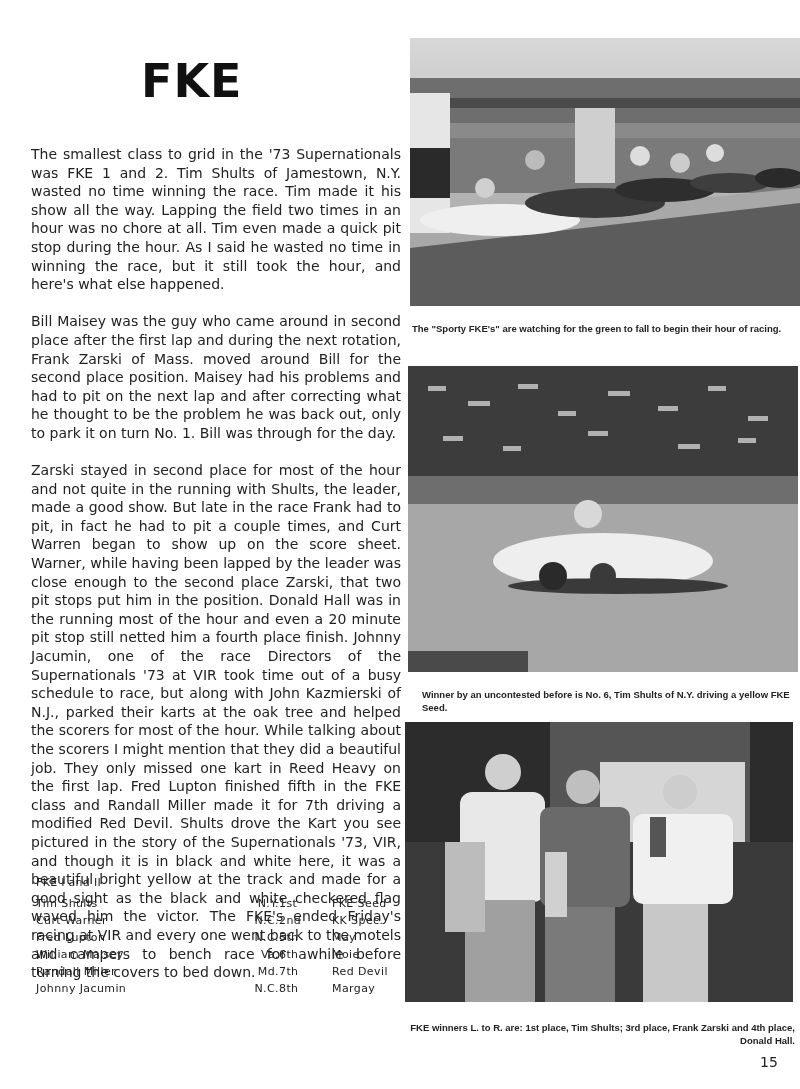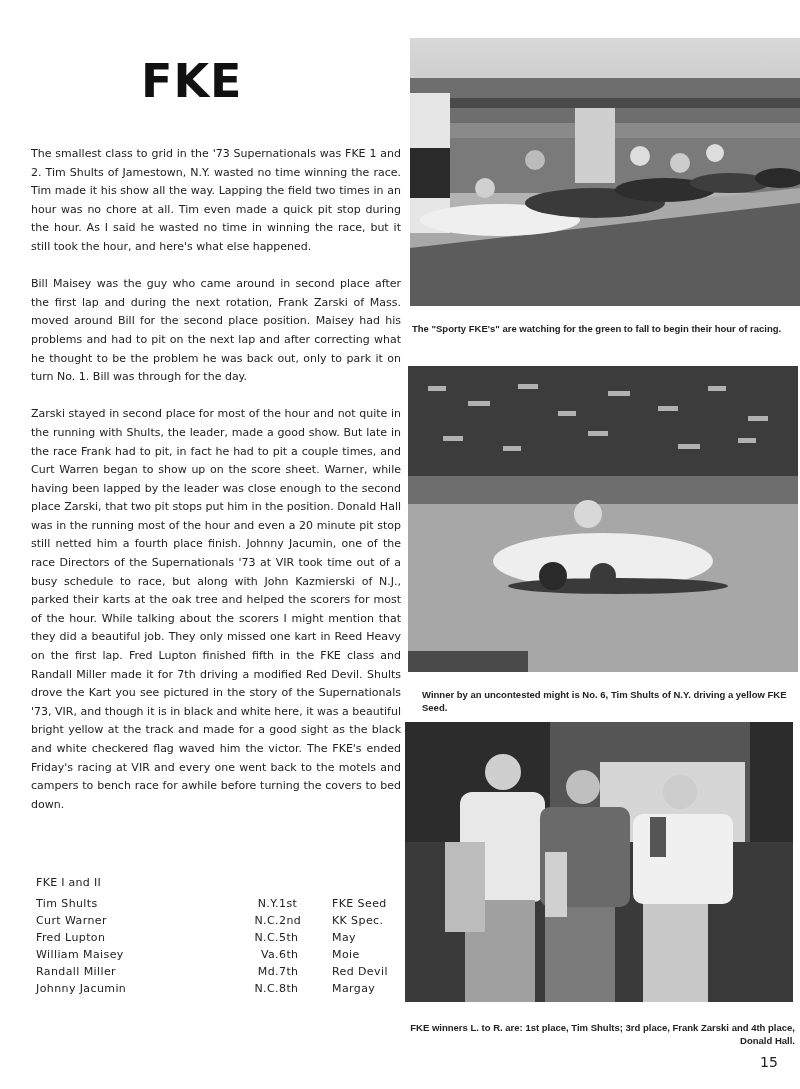--- a/index.html
+++ b/index.html
@@ -4,21 +4,21 @@
 <style>
   html, body { margin:0; padding:0; background:#ffffff; }
   body { width:800px; height:1089px; position:relative; overflow:hidden; color:#1a1a1a; }
   .title {
     position:absolute; left:141px; top:58px;
     font-family:"DejaVu Sans", sans-serif; font-weight:bold; font-size:46px;
     letter-spacing:1px; color:#111; line-height:1;
   }
   .body-col {
     position:absolute; left:31px; top:145px; width:370px;
-    font-family:"DejaVu Sans", sans-serif; font-size:11px; line-height:18.6px;
+    font-family:"DejaVu Sans", sans-serif; font-size:14px; line-height:18.6px;
     text-align:justify; color:#222;
   }
   .body-col p { margin:0 0 18.6px 0; }
   .results {
     position:absolute; left:36px; top:876px; width:380px;
     font-family:"DejaVu Sans", sans-serif; font-size:11px; color:#222;
   }
   .results .head { margin-bottom:6px; letter-spacing:0.3px; }
   .results .row { display:flex; height:17px; line-height:17px; letter-spacing:0.4px; }
   .results .c-name { width:173px; }
@@ -141,21 +141,21 @@
     <rect x="0" y="110" width="390" height="28" fill="#6e6e6e"></rect>
     <rect x="0" y="138" width="390" height="168" fill="#a7a7a7"></rect>
     <ellipse cx="195" cy="195" rx="110" ry="28" fill="#eeeeee"></ellipse>
     <ellipse cx="210" cy="220" rx="110" ry="8" fill="#3a3a3a"></ellipse>
     <circle cx="145" cy="210" r="14" fill="#2a2a2a"></circle>
     <circle cx="195" cy="210" r="13" fill="#3a3a3a"></circle>
     <circle cx="180" cy="148" r="14" fill="#d8d8d8"></circle>
     <rect x="0" y="285" width="120" height="21" fill="#4a4a4a"></rect>
   </svg>
 </div>
-<div class="caption" style="left:422px; top:688px; width:376px;">Winner by an uncontested might is No. 6, Tim Shults of N.Y. driving a yellow FKE Seed.</div>
+<div class="caption" style="left:422px; top:688px; width:376px;">Winner by an uncontested before is No. 6, Tim Shults of N.Y. driving a yellow FKE Seed.</div>
 
 <div class="photo" style="left:405px; top:722px; width:388px; height:280px;">
   <svg viewBox="0 0 388 280" preserveAspectRatio="none">
     <rect width="388" height="280" fill="#2c2c2c"></rect>
     <rect x="145" y="0" width="200" height="130" fill="#555"></rect>
     <rect x="195" y="40" width="145" height="90" fill="#d6d6d6"></rect>
     <rect x="0" y="120" width="388" height="160" fill="#3a3a3a"></rect>
     <circle cx="98" cy="50" r="18" fill="#cfcfcf"></circle>
     <rect x="55" y="70" width="85" height="110" rx="12" fill="#e8e8e8"></rect>
     <rect x="60" y="178" width="70" height="102" fill="#a0a0a0"></rect>

